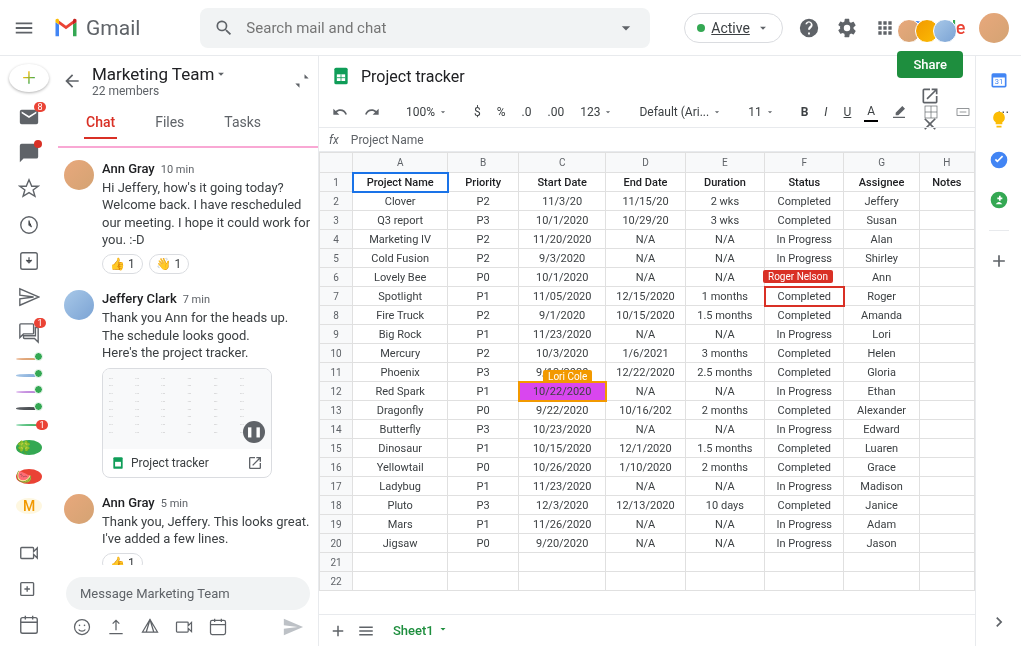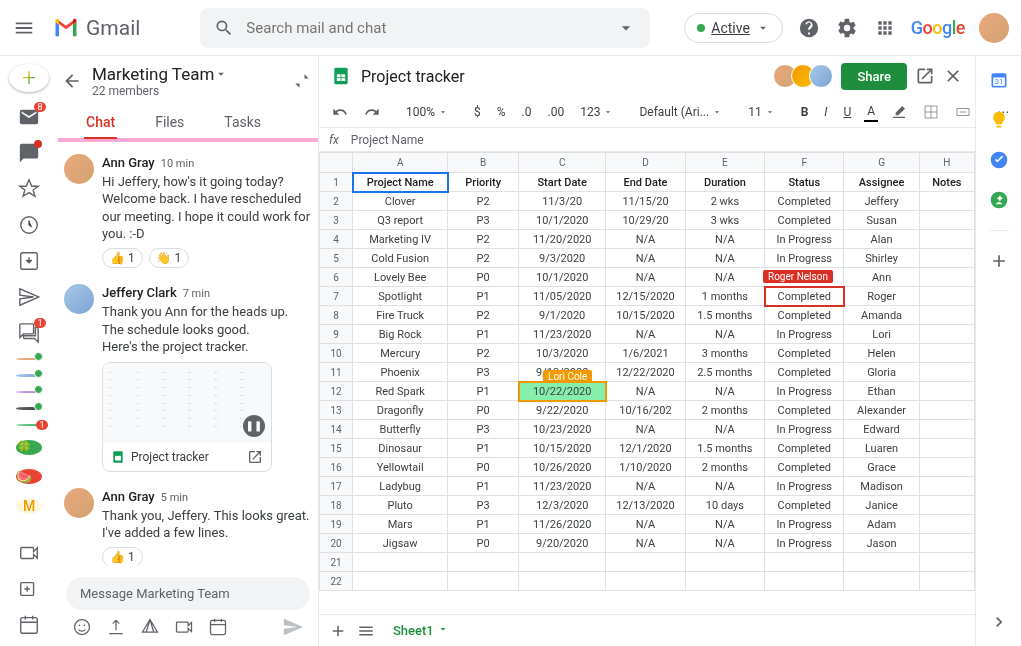--- a/index.html
+++ b/index.html
@@ -25,21 +25,21 @@
 .rail-icon { width: 22px; height: 22px; position: relative; color: #5f6368; }
 .rail-badge { position: absolute; top: -4px; right: -6px; background: #ea4335; color: #fff; font-size: 9px; padding: 0 3px; border-radius: 6px; min-width: 12px; text-align: center; }
 .rail-avatar { width: 26px; height: 26px; border-radius: 50%; position: relative; }
 .rail-presence { position: absolute; bottom: -1px; right: -1px; width: 9px; height: 9px; border-radius: 50%; border: 1.5px solid #fff; }
 .chat-panel { width: 260px; display: flex; flex-direction: column; border-right: none; }
 .chat-header { display: flex; align-items: center; padding: 8px 6px 4px 4px; gap: 10px; }
 .back-arrow { width: 20px; height: 20px; cursor: pointer; }
 .room-title { font-size: 17px; color: #202124; font-weight: 400; }
 .room-sub { font-size: 12px; color: #5f6368; }
 .collapse-btn { margin-left: auto; width: 20px; height: 20px; }
-.tabs { display: flex; gap: 36px; padding: 6px 26px 0; border-bottom: 4px solid #f9a8d4; }
+.tabs { display: flex; gap: 36px; padding: 6px 26px 8px; border-bottom: 2px solid #f9a8d4; }
 .tab { padding: 6px 2px 8px; font-size: 14px; color: #5f6368; cursor: pointer; position: relative; }
 .tab.active { color: #d93025; font-weight: 500; }
 .tab.active::after { content: ''; position: absolute; bottom: -1px; left: 0; right: 0; height: 2px; background: #d93025; }
 .messages { flex: 1; overflow-y: auto; padding: 12px 6px; }
 .msg { display: flex; gap: 8px; margin-bottom: 16px; }
 .msg-avatar { width: 30px; height: 30px; border-radius: 50%; flex-shrink: 0; }
 .msg-body { flex: 1; font-size: 13px; line-height: 1.35; color: #3c4043; }
 .msg-head { display: flex; align-items: baseline; gap: 6px; margin-bottom: 1px; }
 .msg-name { font-weight: 500; color: #202124; }
 .msg-time { font-size: 11px; color: #5f6368; }
@@ -54,40 +54,40 @@
 .attach-footer .sheets-icon { width: 14px; height: 14px; }
 .popout { margin-left: auto; width: 16px; height: 16px; }
 .composer { margin: 12px 8px 8px; }
 .composer-input { background: #f1f3f4; border-radius: 20px; padding: 9px 14px; font-size: 13px; color: #5f6368; margin-bottom: 6px; }
 .composer-icons { display: flex; gap: 14px; align-items: center; padding: 0 6px; }
 .composer-icons .send { margin-left: auto; }
 .doc-area { flex: 1; display: flex; flex-direction: column; border-left: 1px solid #e8eaed; min-width: 0; }
 .doc-header { height: 40px; display: flex; align-items: center; padding: 0 12px; gap: 10px; }
 .sheets-icon { width: 20px; height: 20px; }
 .doc-title { font-size: 16px; color: #202124; font-weight: 400; }
-.doc-collab { margin-left: auto; display: flex; align-items: center; gap: 8px; }
+.doc-collab { margin-left: auto; display: flex; align-items: center; gap: 8px; flex-direction: column; }
 .collab-avatars { display: flex; }
 .collab-avatars > div { width: 24px; height: 24px; border-radius: 50%; border: 1.5px solid #fff; margin-left: -6px; }
 .share-btn { background: #1e8e3e; color: #fff; border: none; border-radius: 4px; padding: 6px 16px; font-size: 13px; font-weight: 500; cursor: pointer; }
 .toolbar { height: 32px; display: flex; align-items: center; padding: 0 10px; gap: 10px; font-size: 12px; color: #3c4043; border-bottom: 1px solid #e8eaed; }
 .toolbar > * { display: flex; align-items: center; gap: 3px; }
 .tb-sep { width: 1px; height: 18px; background: #e0e0e0; }
 .tb-item { padding: 2px 3px; cursor: pointer; white-space: nowrap; }
 .formula-bar { height: 24px; display: flex; align-items: center; padding: 0 10px; gap: 12px; border-bottom: 1px solid #e8eaed; font-size: 12px; color: #5f6368; }
 .fx { font-style: italic; }
 .sheet { flex: 1; overflow: auto; position: relative; }
 .grid { border-collapse: collapse; font-size: 11px; }
 .grid th, .grid td { border: 1px solid #e0e0e0; text-align: center; color: #3c4043; white-space: nowrap; overflow: hidden; }
 .grid th { background: #f8f9fa; font-weight: 400; color: #5f6368; }
 .col-hdr { height: 20px; font-size: 10px; }
 .row-hdr { width: 34px; background: #f8f9fa; font-size: 10px; color: #5f6368; }
 .grid td { height: 19px; padding: 0 4px; }
 .hdr-row td { font-weight: 500; color: #202124; }
 .sel-cell { outline: 2px solid #1a73e8; outline-offset: -1px; }
-.hl-orange { outline: 2px solid #f29900; outline-offset: -1px; background: #86efac; }
+.hl-orange { outline: 2px solid #f29900; outline-offset: -1px; background: #d946ef; }
 .hl-red { outline: 2px solid #d93025; outline-offset: -1px; }
 .cursor-tag { position: absolute; font-size: 10px; color: #fff; padding: 1px 5px; border-radius: 2px; white-space: nowrap; z-index: 10; }
 .sheet-tabs { height: 32px; border-top: 1px solid #e8eaed; display: flex; align-items: center; padding: 0 10px; gap: 10px; font-size: 13px; }
 .sheet-tab { color: #1e8e3e; font-weight: 500; padding: 4px 8px; }
 .right-rail { width: 46px; border-left: 1px solid #e8eaed; display: flex; flex-direction: column; align-items: center; padding-top: 14px; gap: 20px; }
 .right-rail .rail-icon { width: 20px; height: 20px; }
 .right-rail .chevron { margin-top: auto; margin-bottom: 14px; }
 svg { display: block; }
 </style>
 </head>

